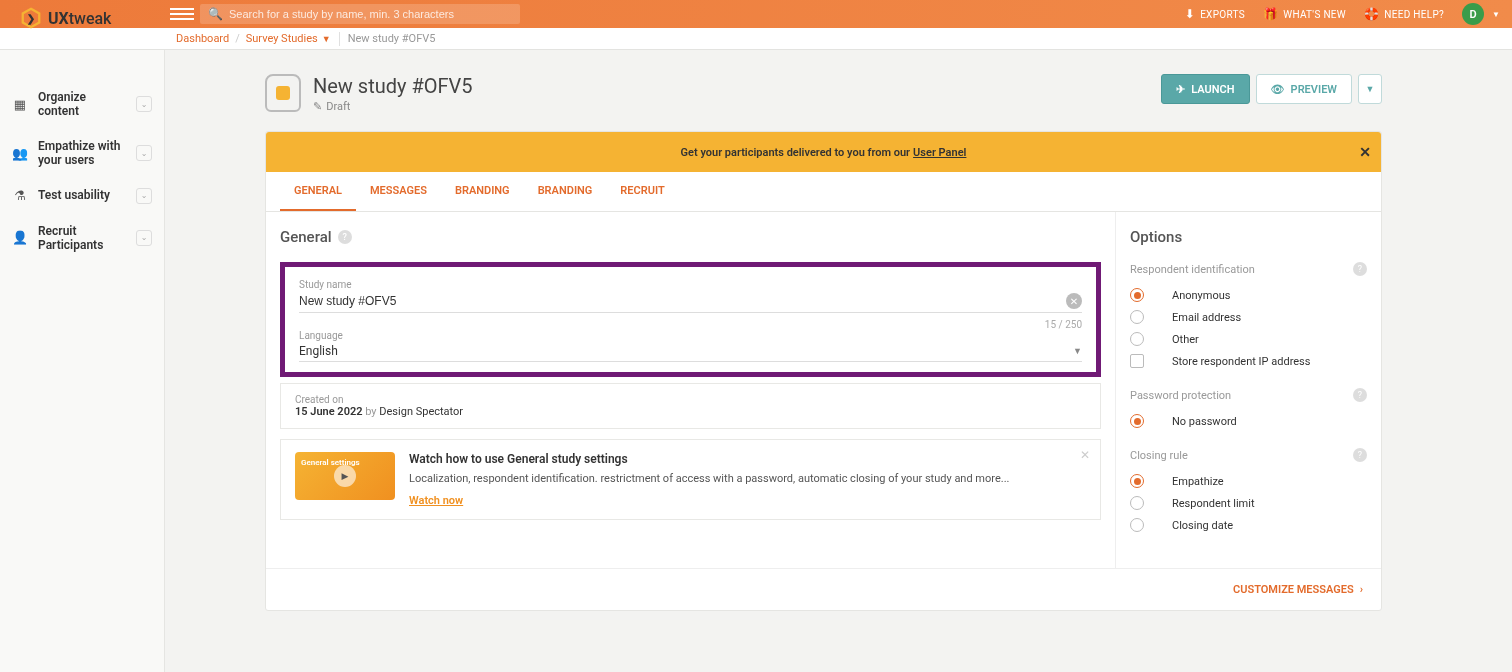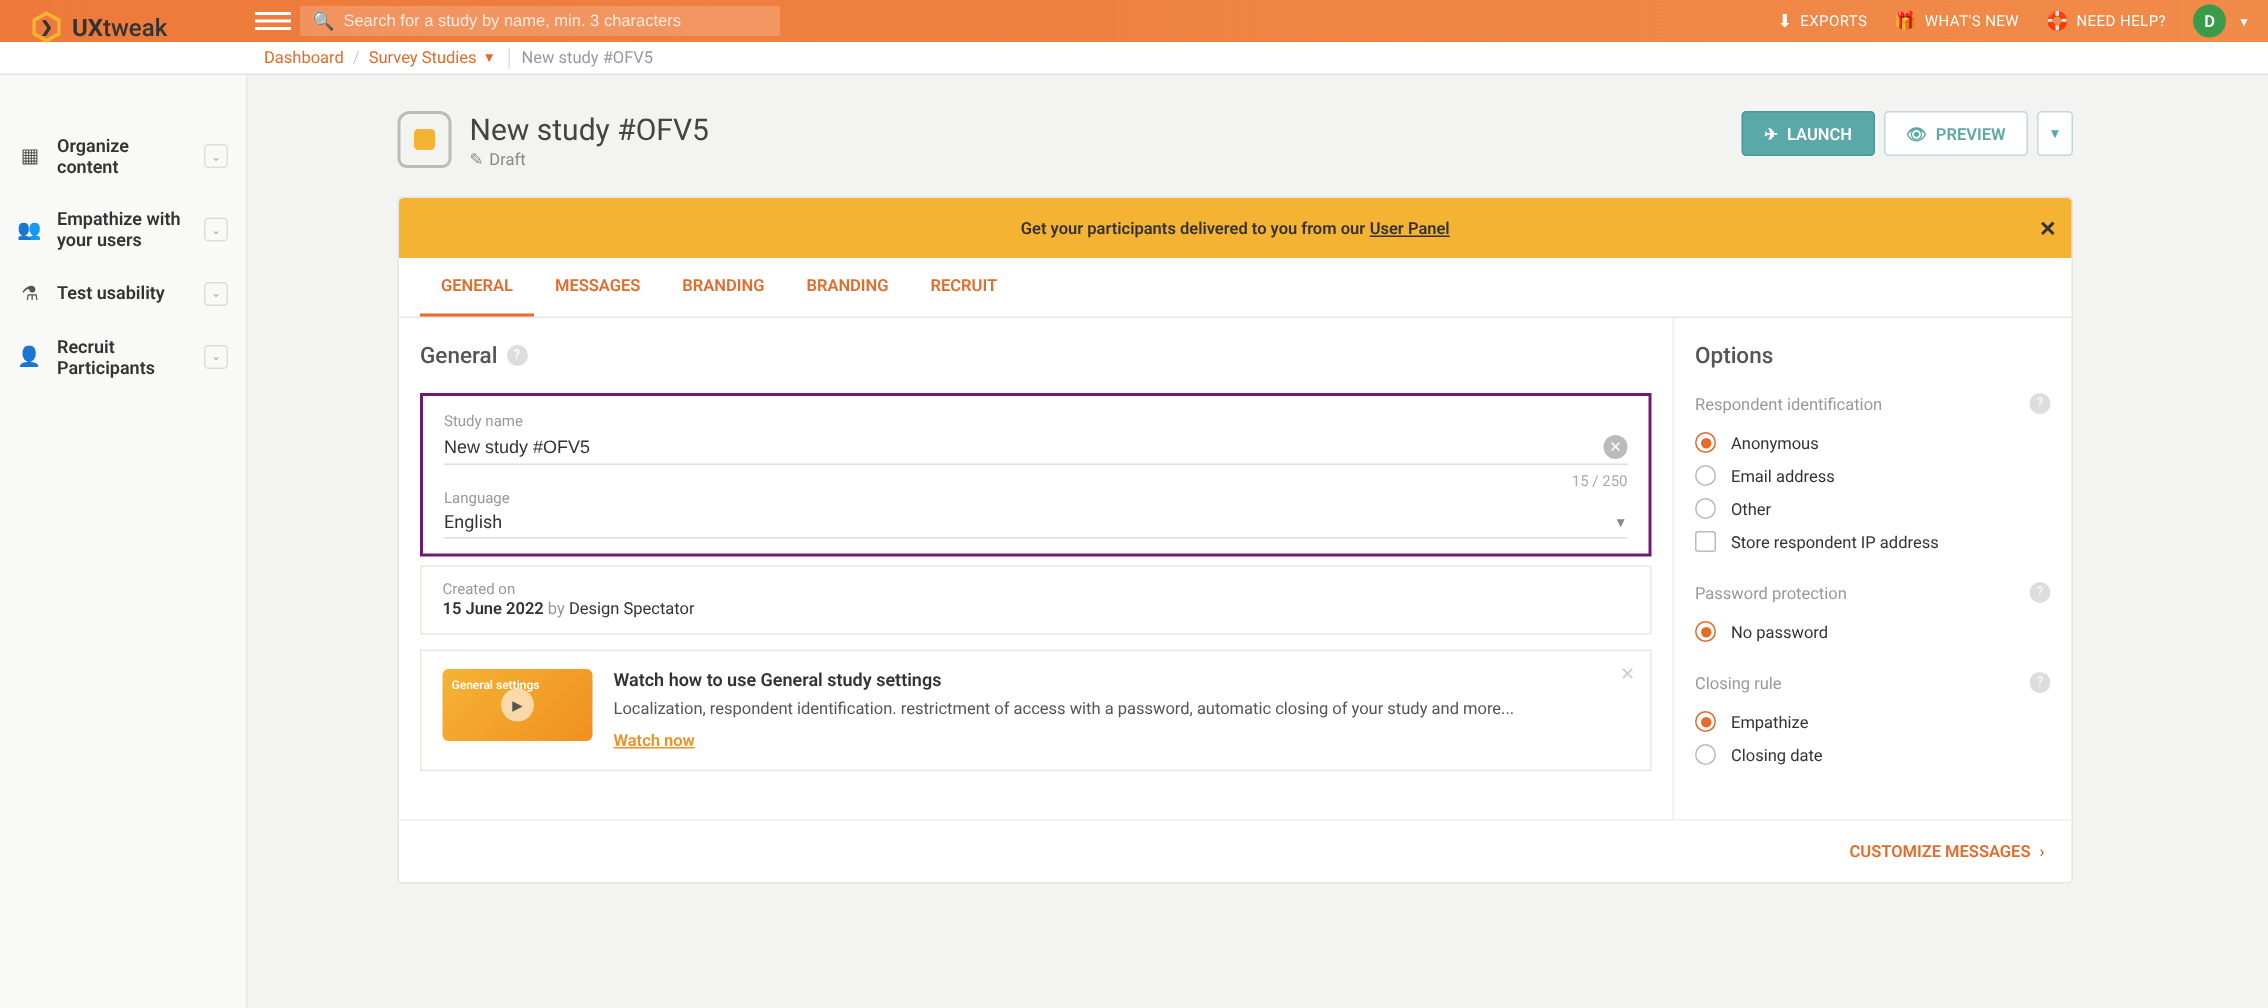--- a/index.html
+++ b/index.html
@@ -53,21 +53,21 @@
 .tab { padding: 12px 14px; font-size: 11px; font-weight: 600; color: #e36b2c; cursor: pointer; }
 .tab.active { border-bottom: 2px solid #e36b2c; }
 
 .content-row { display: flex; }
 .col-left { flex: 1; padding: 16px 14px; border-right: 1px solid #eee; }
 .col-right { width: 265px; padding: 16px 14px; }
 
 .section-title { font-size: 15px; color: #555; font-weight: 500; display: flex; align-items: center; gap: 6px; margin-bottom: 16px; }
 .help-q { width: 14px; height: 14px; border-radius: 50%; background: #ddd; color: #fff; font-size: 9px; display: inline-flex; align-items: center; justify-content: center; }
 
-.form-box { border: 2px solid #701a75; padding: 12px 14px 10px; margin-bottom: 6px; }
+.form-box { border: 5px solid #701a75; padding: 12px 14px 10px; margin-bottom: 6px; }
 .field-label { font-size: 10px; color: #999; }
 .text-input-row { display: flex; align-items: center; border-bottom: 1px solid #ddd; padding: 3px 0; }
 .text-input { border: none; outline: none; font-size: 12px; color: #333; flex: 1; }
 .clear-btn { width: 16px; height: 16px; border-radius: 50%; background: #bbb; color: #fff; display: flex; align-items: center; justify-content: center; font-size: 10px; cursor: pointer; }
 .char-count { text-align: right; font-size: 10px; color: #aaa; margin-top: 6px; }
 .lang-select { display: flex; align-items: center; border-bottom: 1px solid #ddd; padding: 3px 0; font-size: 12px; cursor: pointer; }
 .lang-select .caret { margin-left: auto; color: #888; font-size: 9px; }
 
 .created-box { border: 1px solid #e8e8e5; padding: 10px 14px; margin-bottom: 10px; }
 .created-label { font-size: 10px; color: #999; }
@@ -80,21 +80,21 @@
 .video-thumb { width: 100px; height: 48px; background: linear-gradient(135deg, #f5b333, #f09020); border-radius: 4px; position: relative; overflow: hidden; }
 .video-thumb-text { position: absolute; top: 6px; left: 6px; font-size: 8px; color: #fff; font-weight: 600; }
 .play-circle { position: absolute; left: 50%; top: 50%; transform: translate(-50%,-50%); width: 22px; height: 22px; border-radius: 50%; background: rgba(255,255,255,0.6); display: flex; align-items: center; justify-content: center; color: #555; font-size: 9px; }
 .video-content h4 { font-size: 12px; font-weight: 600; margin-bottom: 5px; }
 .video-content p { font-size: 11px; color: #555; line-height: 1.4; margin-bottom: 6px; }
 .watch-link { color: #f09020; font-weight: 600; font-size: 11px; text-decoration: underline; cursor: pointer; }
 
 .opt-section { margin-bottom: 16px; }
 .opt-header { display: flex; align-items: center; font-size: 11px; color: #999; margin-bottom: 8px; }
 .opt-header .help-q { margin-left: auto; }
-.radio-row, .check-row { display: flex; align-items: center; gap: 10px; font-size: 11px; color: #333; padding: 4px 0; cursor: pointer; }
+.radio-row, .check-row { display: flex; align-items: center; gap: 28px; font-size: 11px; color: #333; padding: 4px 0; cursor: pointer; }
 .radio { width: 14px; height: 14px; border: 1.5px solid #bbb; border-radius: 50%; display: flex; align-items: center; justify-content: center; }
 .radio.checked { border-color: #e36b2c; }
 .radio.checked::after { content: ''; width: 7px; height: 7px; background: #e36b2c; border-radius: 50%; }
 .checkbox { width: 14px; height: 14px; border: 1.5px solid #bbb; border-radius: 2px; }
 
 .footer-row { border-top: 1px solid #eee; padding: 14px 18px; display: flex; justify-content: flex-end; }
 .footer-link { color: #e36b2c; font-size: 11px; font-weight: 600; display: flex; align-items: center; gap: 6px; cursor: pointer; }
 .logo-area { position: absolute; left: 20px; top: 7px; display: flex; align-items: center; gap: 6px; z-index: 10; }
 .logo-hex { width: 22px; height: 22px; }
 .logo-text { font-size: 16px; font-weight: 500; color: #333; }
@@ -285,20 +285,24 @@
             <div class="opt-header">
                 <span>Closing rule</span>
                 <span class="help-q">?</span>
               </div>
             <div class="radio-row">
                 <span class="radio checked"></span>
                 <span>Empathize</span>
               </div>
             <div class="radio-row">
                 <span class="radio"></span>
+                <span>Respondent limit</span>
+              </div>
+            <div class="radio-row">
+                <span class="radio"></span>
                 <span>Closing date</span>
               </div>
           </div>
         </div>
       </div>
       <div class="footer-row">
         <div class="footer-link">
             <span>CUSTOMIZE MESSAGES</span>
             <span>›</span>
           </div>

